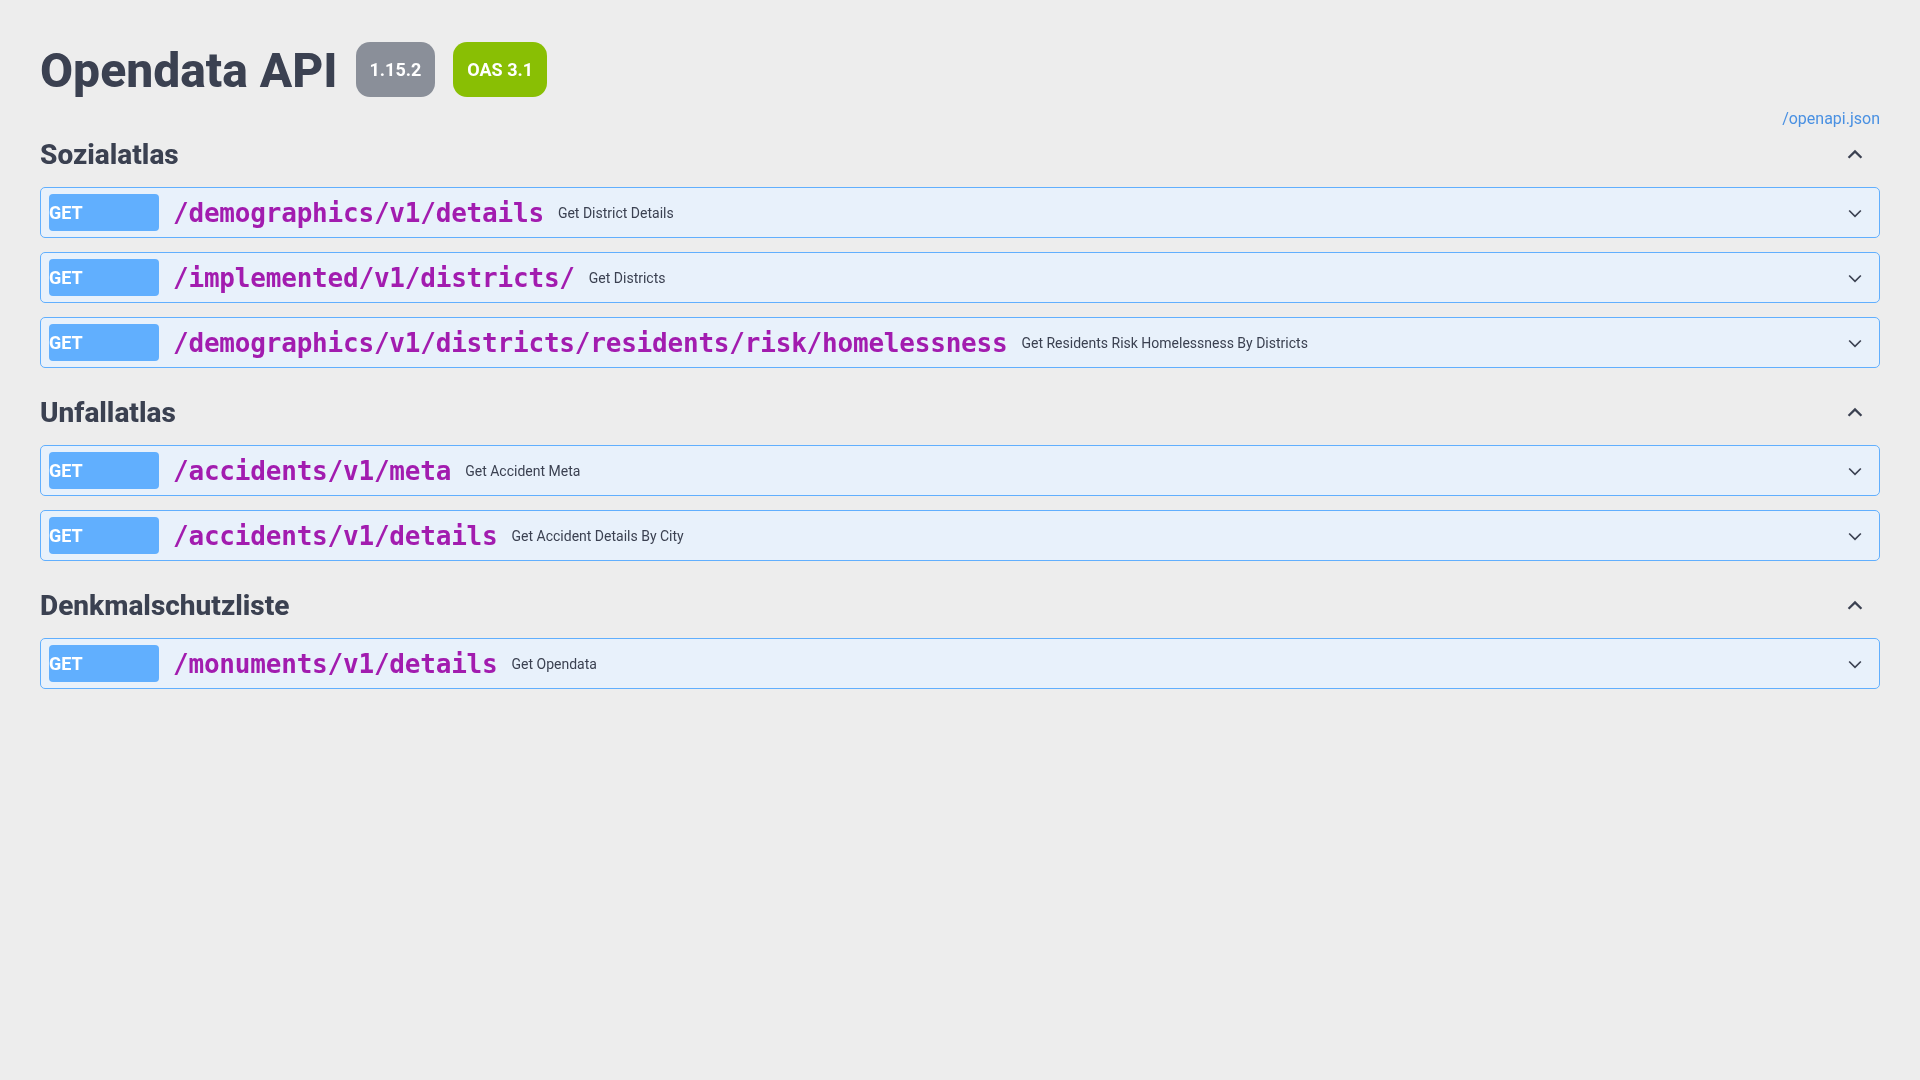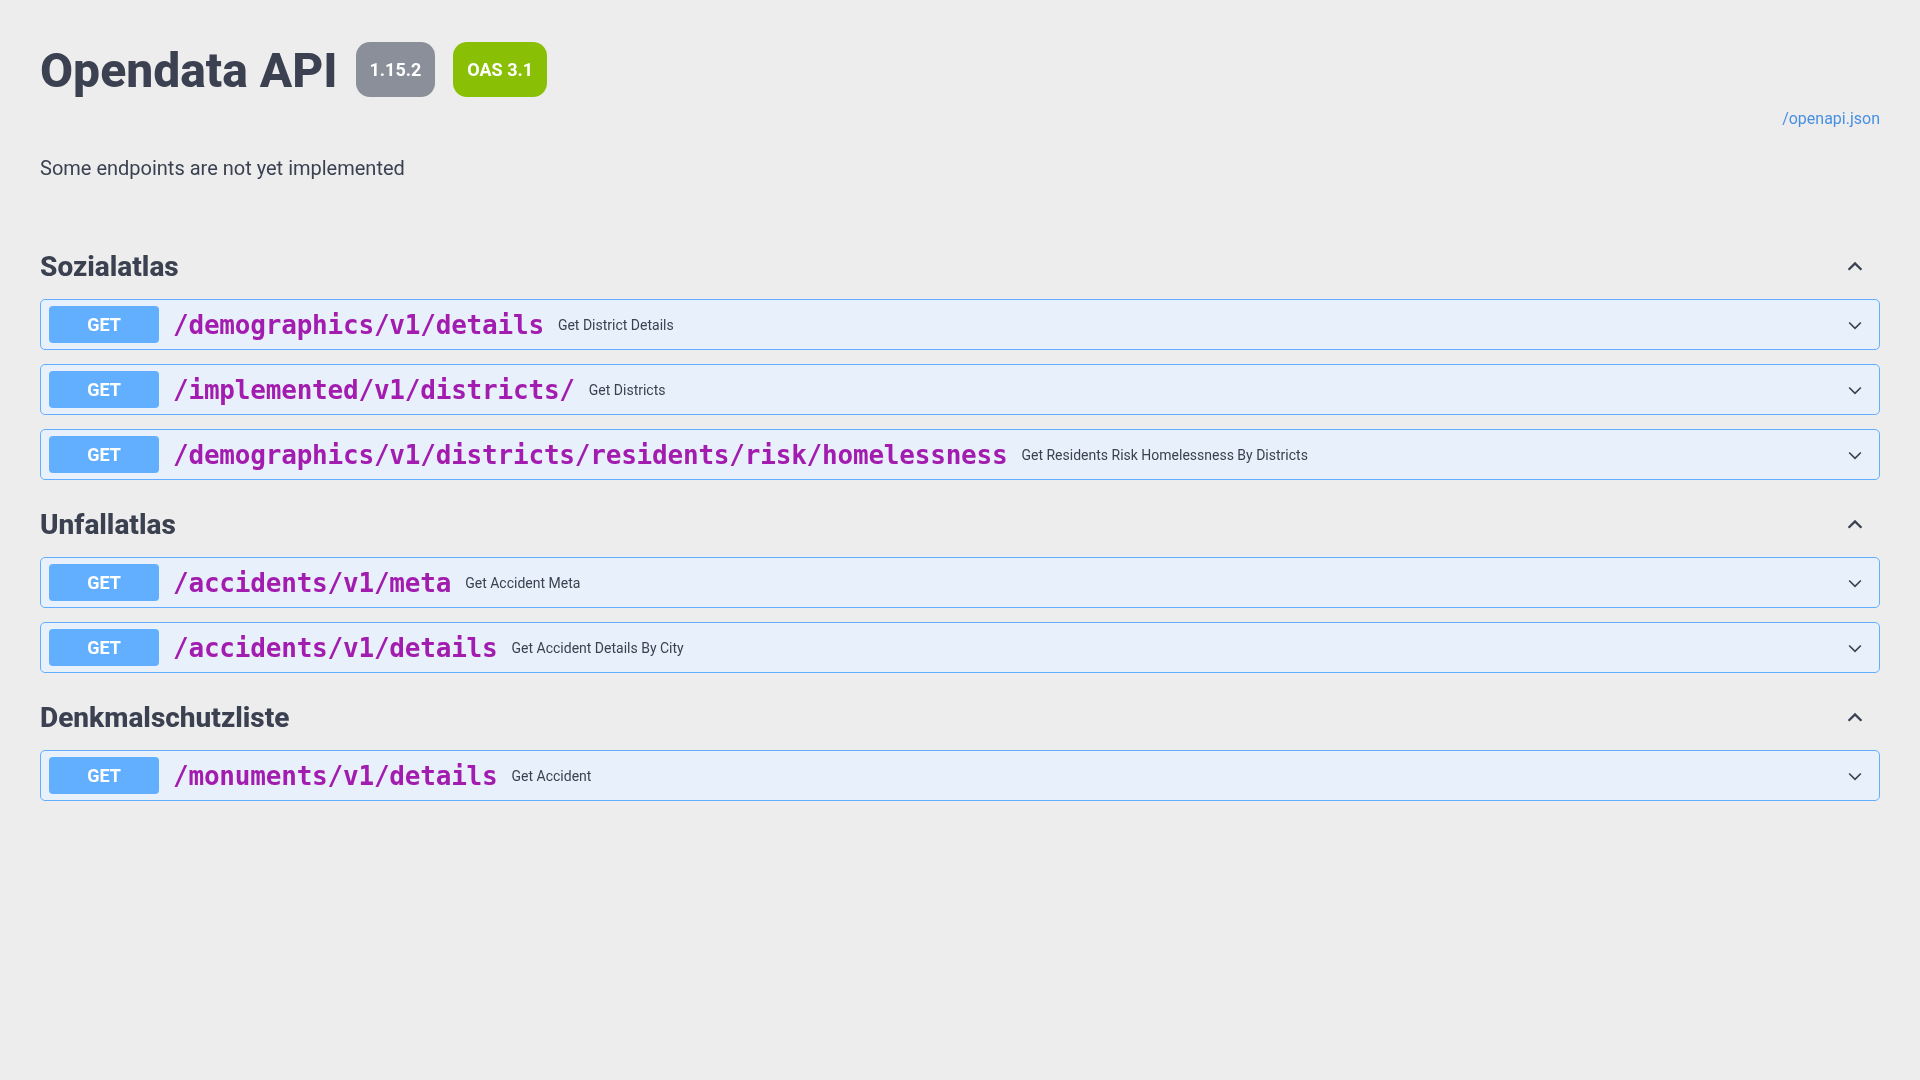--- a/index.html
+++ b/index.html
@@ -83,21 +83,21 @@
     padding: 6px 8px;
     cursor: pointer;
   }
   .op-method {
     background: #61affe;
     color: #fff;
     font-weight: 700;
     font-size: 18px;
     padding: 8px 0;
     width: 110px;
-    text-align: center;
+    text-align: left;
     border-radius: 4px;
     flex-shrink: 0;
   }
   .op-path {
     font-family: ui-monospace, "SFMono-Regular", Menlo, Consolas, monospace;
     font-weight: 700;
     font-size: 26px;
     color: #a21caf;
     margin-left: 14px;
     letter-spacing: -0.2px;
@@ -124,21 +124,20 @@
 <div class="container">
 
   <div class="header-row">
     <h1 class="api-title">Opendata API</h1>
     <span class="badge badge-version">1.15.2</span>
     <span class="badge badge-oas">OAS 3.1</span>
   </div>
 
   <a href="#" class="spec-link">/openapi.json</a>
 
-  <div class="api-desc">Some endpoints are not yet implemented</div>
 
   <div id="tags-mount">
   <section class="tag-section">
     <div class="tag-header">
       <span class="tag-name">Sozialatlas</span>
       <span class="chevron">
         <svg viewBox="0 0 24 24">
               <polyline points="5 15 12 8 19 15"></polyline>
             </svg>
       </span>
@@ -224,21 +223,21 @@
       <span class="chevron">
         <svg viewBox="0 0 24 24">
               <polyline points="5 15 12 8 19 15"></polyline>
             </svg>
       </span>
     </div>
     <div class="ops-list">
   <div class="op">
     <span class="op-method">GET</span>
     <span class="op-path">/monuments/v1/details</span>
-    <span class="op-summary">Get Accident</span>
+    <span class="op-summary">Get Opendata</span>
     <span class="op-spacer"></span>
     <span class="op-chevron">
       <svg viewBox="0 0 24 24">
                 <polyline points="5 9 12 16 19 9"></polyline>
               </svg>
     </span>
   </div>
 </div>
   </section>
 </div>

